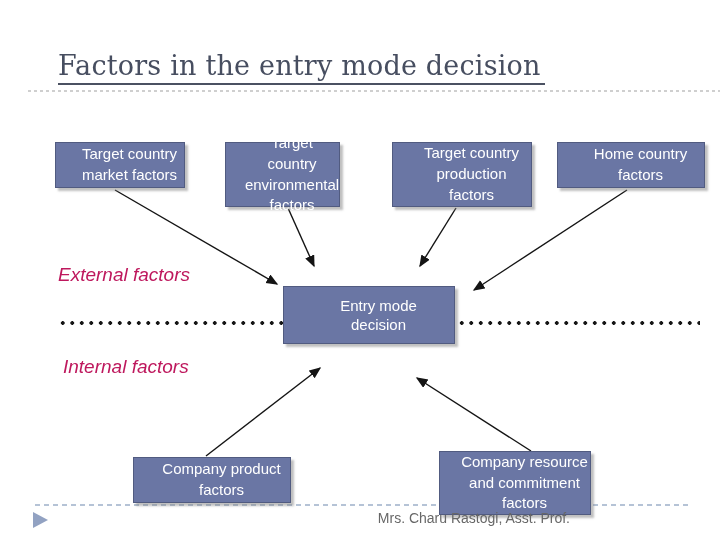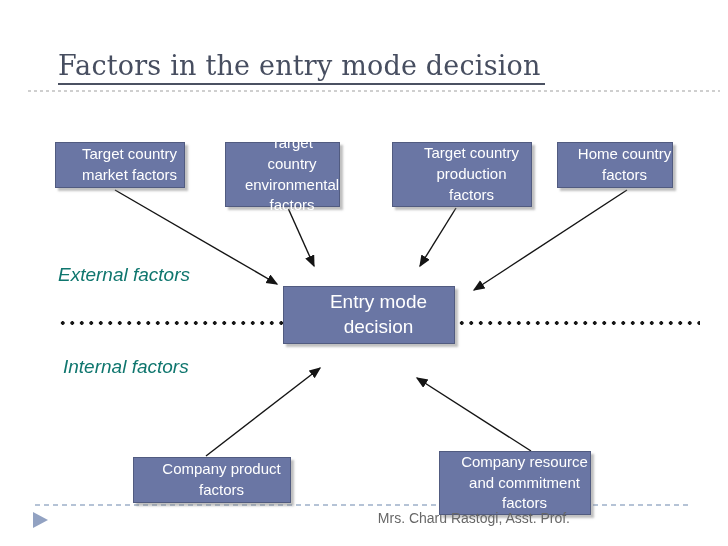--- a/index.html
+++ b/index.html
@@ -34,26 +34,26 @@
     border:1px solid var(--box-border,#515b80);
     box-shadow:3px 3px 2px rgba(130,130,130,0.5);
     color:#fff;display:flex;align-items:center;justify-content:center;
     text-align:center;font-size:15px;line-height:1.38;white-space:pre-line;
     box-sizing:border-box;
     padding-left:19px;
   }
   .box-target-market{left:55px;top:142px;width:130px;height:46px;}
   .box-target-environmental{left:225px;top:142px;width:115px;height:65px;}
   .box-target-production{left:392px;top:142px;width:140px;height:65px;}
-  .box-home-country{left:557px;top:142px;width:116px;height:46px;}
-  .box-entry-mode{left:283px;top:286px;width:172px;height:58px;font-size:19px;line-height:1.3;}
+  .box-home-country{left:557px;top:142px;width:148px;height:46px;}
+  .box-entry-mode{left:283px;top:286px;width:172px;height:58px;font-size:15px;line-height:1.3;}
   .box-company-product{left:133px;top:457px;width:158px;height:46px;}
   .box-company-resource{left:439px;top:451px;width:152px;height:64px;}
   .side-label{
-    position:absolute;z-index:6;font-style:italic;font-size:19px;color:#0f766e;white-space:nowrap;
+    position:absolute;z-index:6;font-style:italic;font-size:19px;color:#be185d;white-space:nowrap;
   }
   .label-external{left:58px;top:264px;}
   .label-internal{left:63px;top:356px;}
   .arrows-layer{position:absolute;left:0;top:0;width:728px;height:546px;z-index:5;pointer-events:none;}
   .footer{
     position:absolute;left:240px;top:510px;width:330px;z-index:30;
     text-align:right;font-size:14px;color:var(--footer,#676767);
   }
   .bullet-triangle{
     position:absolute;left:33px;top:512px;width:0;height:0;z-index:4;

